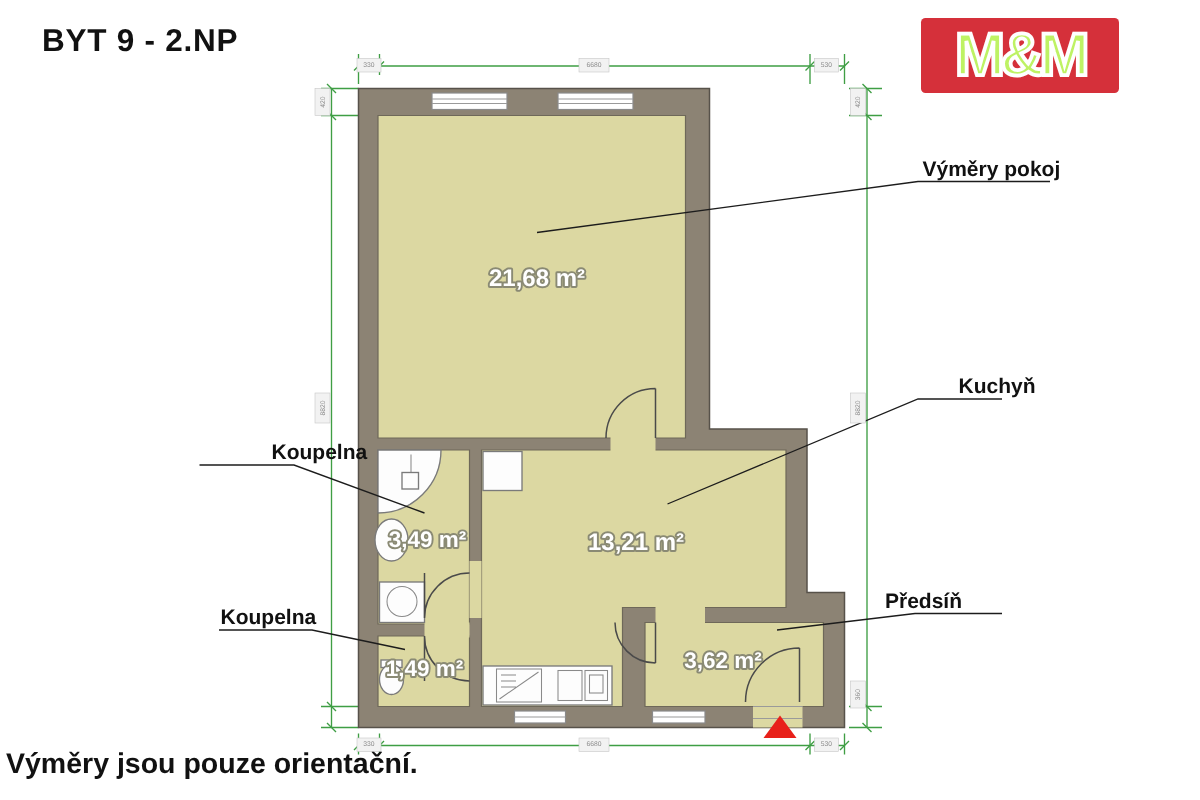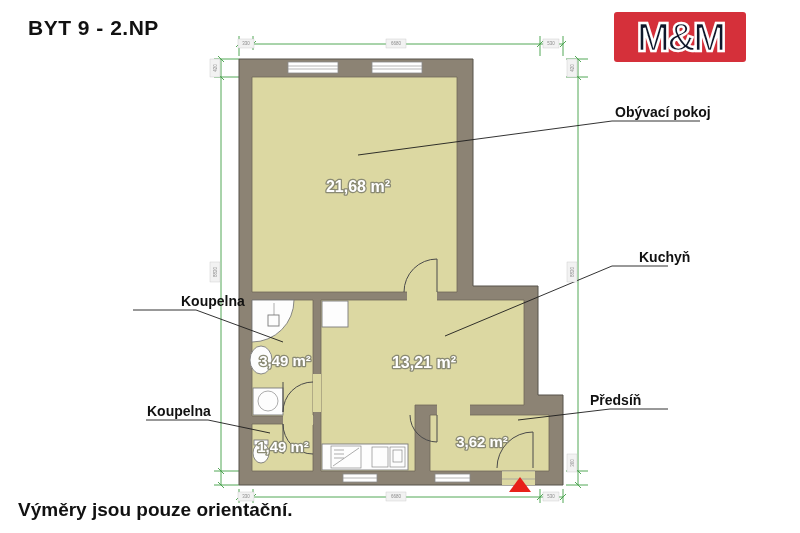--- a/index.html
+++ b/index.html
@@ -1,23 +1,23 @@
 <!DOCTYPE html>
 <html><head>
 <meta charset="utf-8">
 <style>
   html,body{margin:0;padding:0;width:800px;height:533px;background:#ffffff;overflow:hidden;
             font-family:"Liberation Sans",sans-serif;}
   .page{position:relative;width:800px;height:533px;}
   .title{position:absolute;left:28px;top:16px;font-size:21px;font-weight:bold;color:#111;letter-spacing:.5px;}
-  .footer{position:absolute;left:18px;top:499px;font-size:19px;font-weight:bold;color:#111;}
+  .footer{position:absolute;left:4px;top:499px;font-size:19px;font-weight:bold;color:#111;}
   .room-label{position:absolute;font-size:14px;font-weight:bold;color:#111;white-space:nowrap;}
   .logo{position:absolute;left:614px;top:12px;width:132px;}
   .logo-red{height:50px;background:#d5303a;border-radius:3px;display:flex;align-items:center;justify-content:center;
-            font-size:40px;font-weight:bold;letter-spacing:-3px;color:#0f172a;
+            font-size:40px;font-weight:bold;letter-spacing:-3px;color:#bef264;
             -webkit-text-stroke:2.5px #ffffff;}
   .logo-blue{height:15px;background:#2d9fd6;margin:1px 5px 0 5px;color:#fff;font-size:11px;font-weight:bold;
              letter-spacing:6px;padding-left:6px;text-align:center;line-height:15px;}
   svg{position:absolute;left:0;top:0;}
   .wall{fill:#8c8374;stroke:#57524a;stroke-width:1;}
   .floor{fill:#dcd8a2;stroke:#6e6859;stroke-width:.8;}
   .open{fill:#dcd8a2;stroke:none;}
   .win{fill:#ffffff;stroke:#8a8a8a;stroke-width:.8;}
   .winline{stroke:#9a9a9a;stroke-width:.7;fill:none;}
   .fix{fill:#fdfdfd;stroke:#7a7a7a;stroke-width:.9;}
@@ -160,20 +160,20 @@
   </svg>
 
   <div class="title">BYT 9 - 2.NP</div>
 
   <div class="logo">
     <div class="logo-red">
       <span>M&amp;M</span>
     </div>
   </div>
 
-  <div class="room-label" style="left:615px;top:104px;">Obývací pokoj</div>
+  <div class="room-label" style="left:615px;top:104px;">Výměry pokoj</div>
   <div class="room-label" style="left:639px;top:249px;">Kuchyň</div>
   <div class="room-label" style="left:133px;top:293px;padding-left:48px;">Koupelna</div>
   <div class="room-label" style="left:147px;top:403px;">Koupelna</div>
   <div class="room-label" style="left:590px;top:392px;">Předsíň</div>
 
   <div class="footer">Výměry jsou pouze orientační.</div>
 </div>
 
 </body></html>

